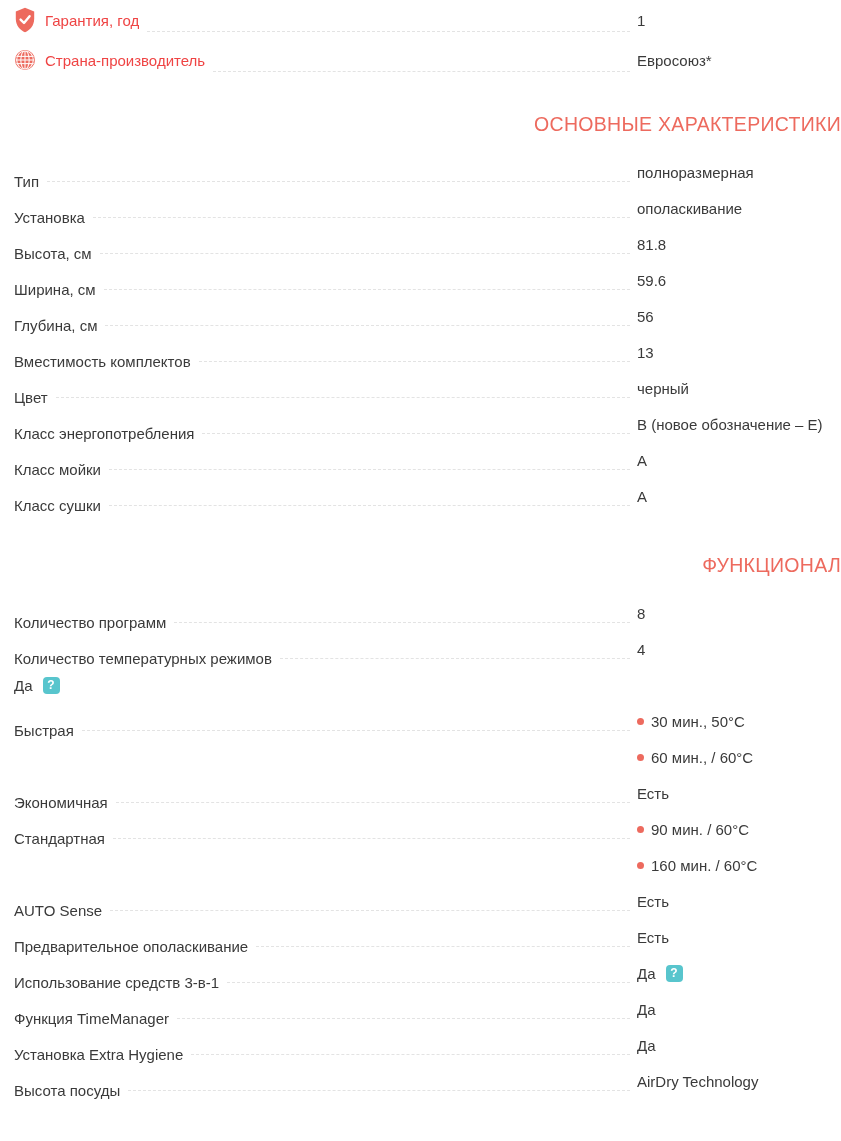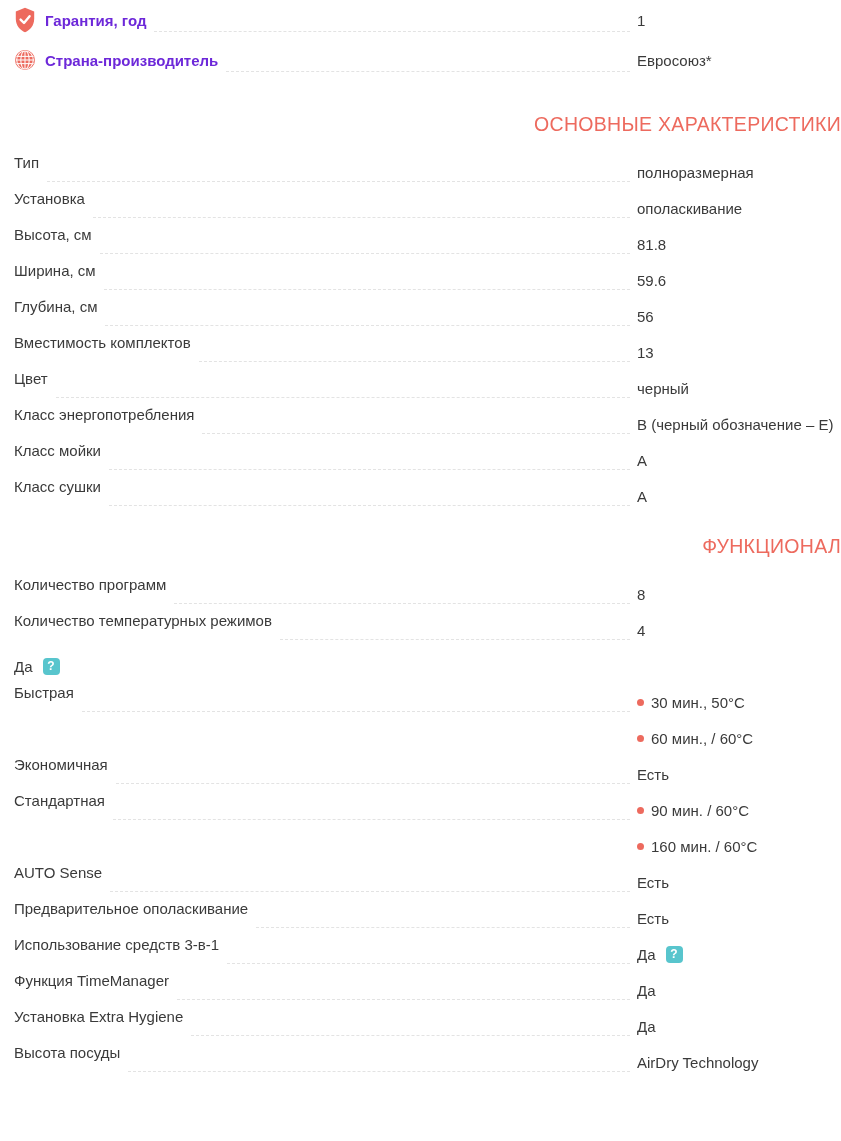--- a/index.html
+++ b/index.html
@@ -27,47 +27,47 @@
     width: 22px;
     height: 26px;
     flex: 0 0 22px;
     margin-right: 9px;
     display: flex;
     align-items: center;
     justify-content: center;
   }
   .top-row .row-label {
     font-size: 15px;
-    font-weight: bold;
-    color: #6d28d9;
+    font-weight: normal;
+    color: #ef4444;
     white-space: nowrap;
   }
 
   
   .section-title {
     color: #ED6A5E;
     font-size: 19.5px;
     line-height: 20px;
     font-weight: normal;
     letter-spacing: 0.3px;
     margin: 34px 0 20px 0;
     text-align: right;
   }
-  .section-title.second { margin-top: 22px; }
+  .section-title.second { margin-top: 41px; }
 
   
   .row {
     display: flex;
     align-items: flex-start;
     min-height: 36px;
   }
   .row-left {
     flex: 1 1 auto;
     display: flex;
-    align-items: flex-start;
+    align-items: flex-end;
     height: 36px;
     min-width: 0;
   }
   .row-label {
     font-size: 15px;
     color: #3a3a3a;
     white-space: nowrap;
   }
   .leader {
     flex: 1 1 auto;
@@ -240,21 +240,21 @@
           </div>
         </div>
       </div>
       <div class="row">
         <div class="row-left">
           <span class="row-label">Класс энергопотребления</span>
           <span class="leader"></span>
         </div>
         <div class="row-value">
           <div class="value-line">
-            <span>B (черный обозначение – E)</span>
+            <span>B (новое обозначение – E)</span>
           </div>
         </div>
       </div>
       <div class="row">
         <div class="row-left">
           <span class="row-label">Класс мойки</span>
           <span class="leader"></span>
         </div>
         <div class="row-value">
           <div class="value-line">

